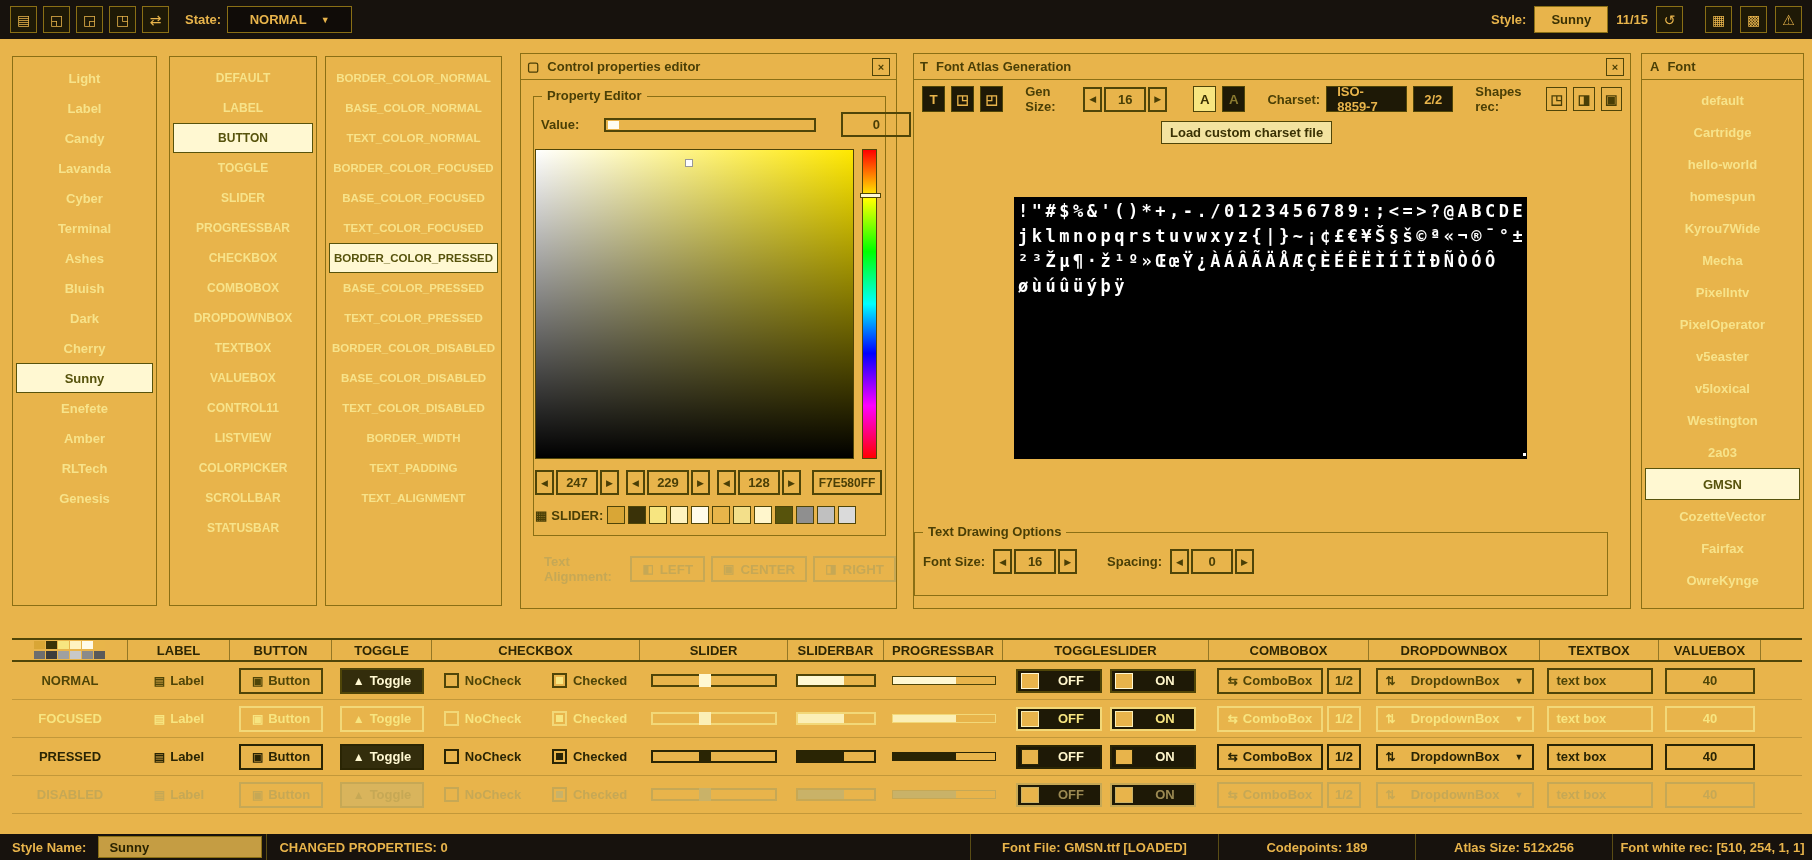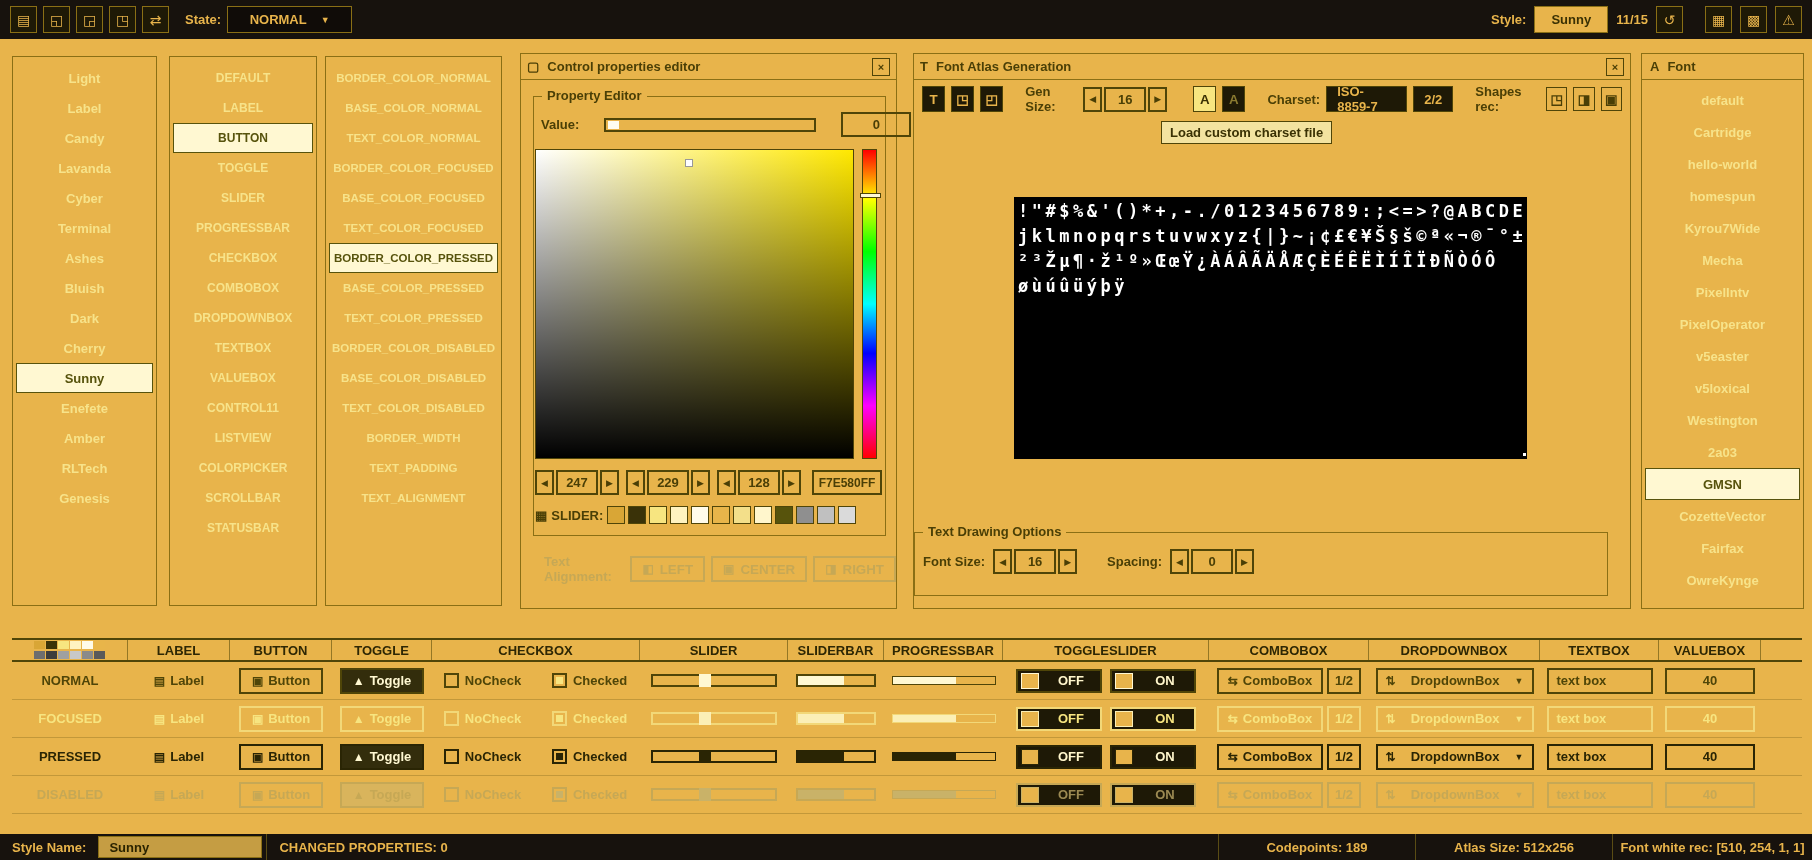--- a/index.html
+++ b/index.html
@@ -933,16 +933,17 @@
         </div>
       </div>
     </div>
 </div>
 
 <div class="statusbar">
   <div class="sb-sec">Style Name:</div>
   <div class="sb-name">Sunny</div>
   <div class="sb-sec sb-div">CHANGED PROPERTIES: 0</div>
   <div class="sb-spacer"></div>
+  <div class="sb-sec sb-div" style="width:248px;justify-content:center">Font File: GMSN.ttf [LOADED]</div>
   <div class="sb-sec sb-div" style="width:197px;justify-content:center">Codepoints: 189</div>
   <div class="sb-sec sb-div" style="width:197px;justify-content:center">Atlas Size: 512x256</div>
   <div class="sb-sec sb-div" style="width:200px;justify-content:center">Font white rec: [510, 254, 1, 1]</div>
 </div>
 
 </body></html>

